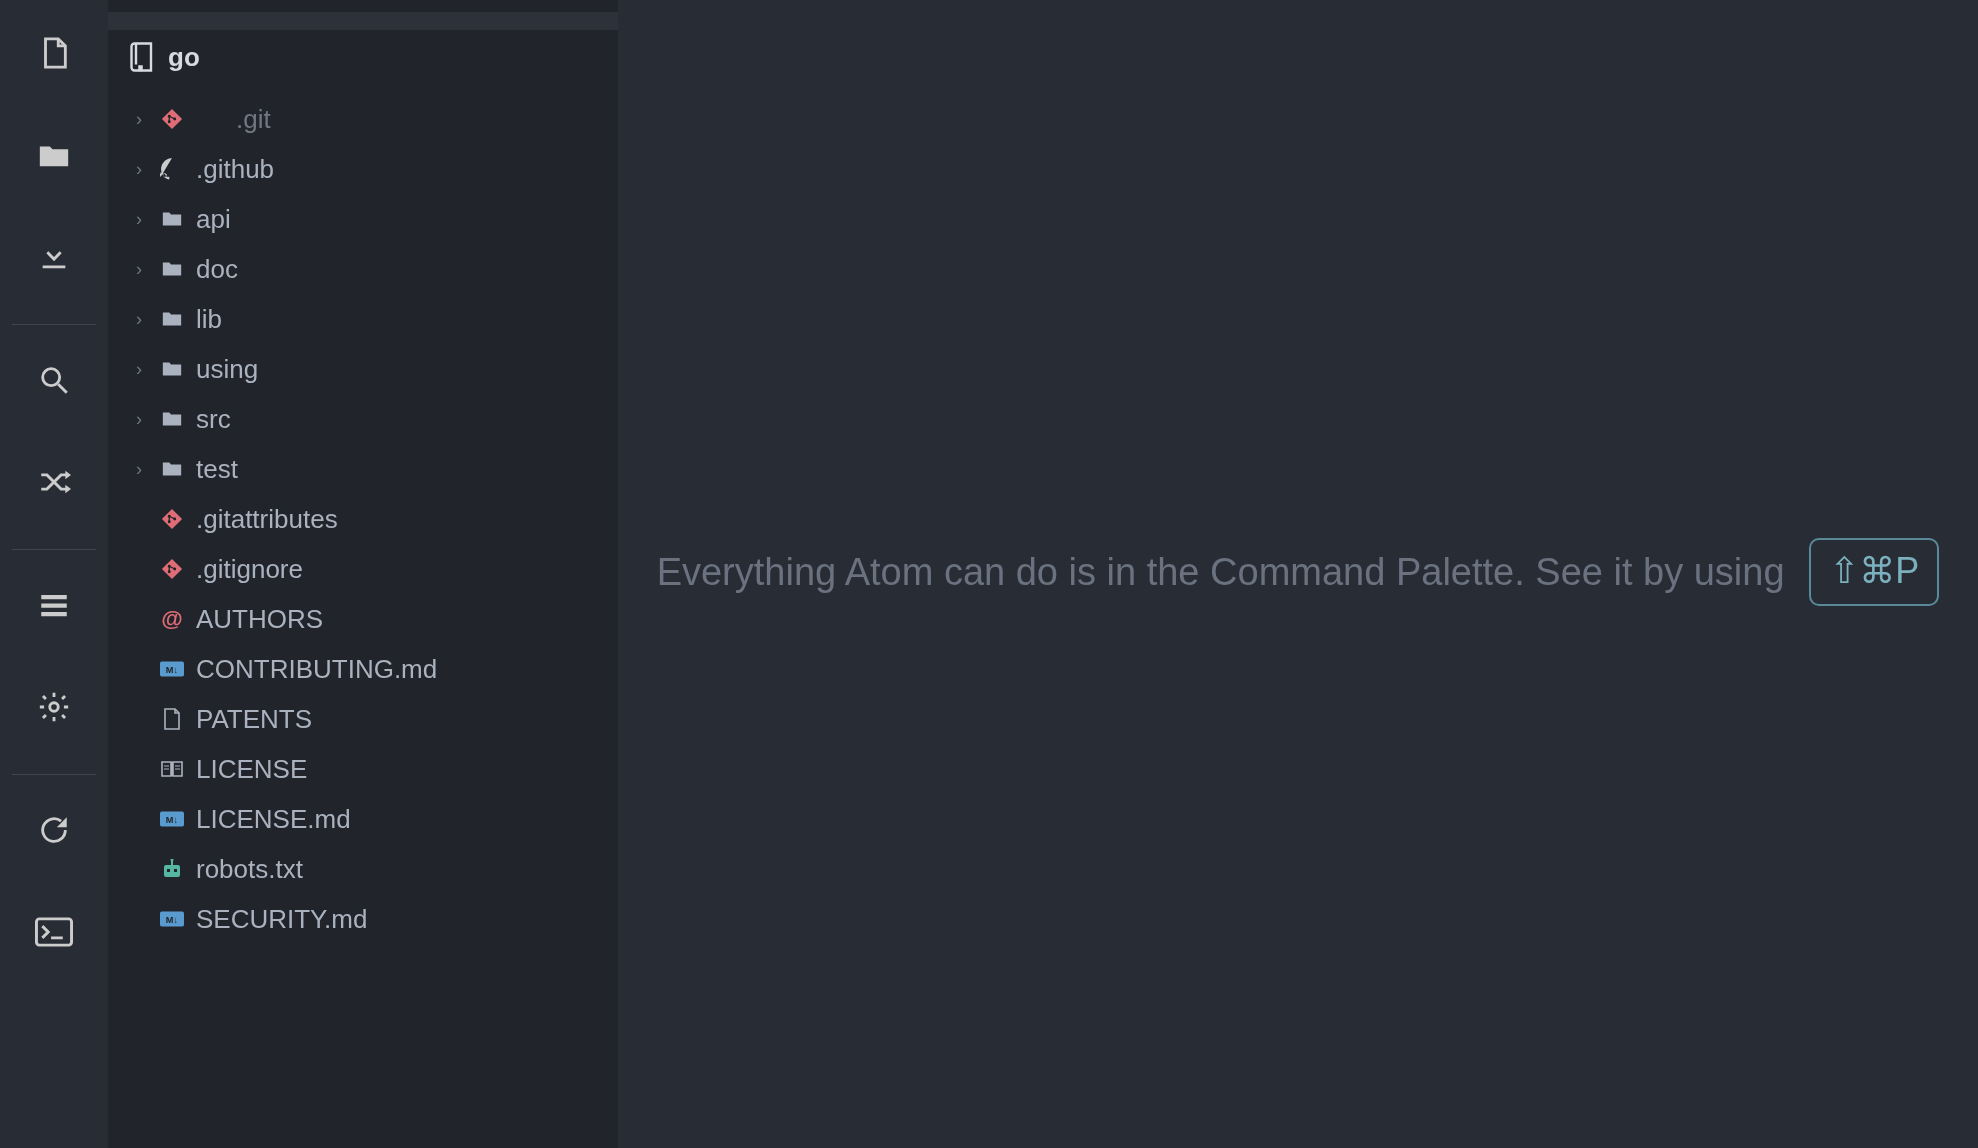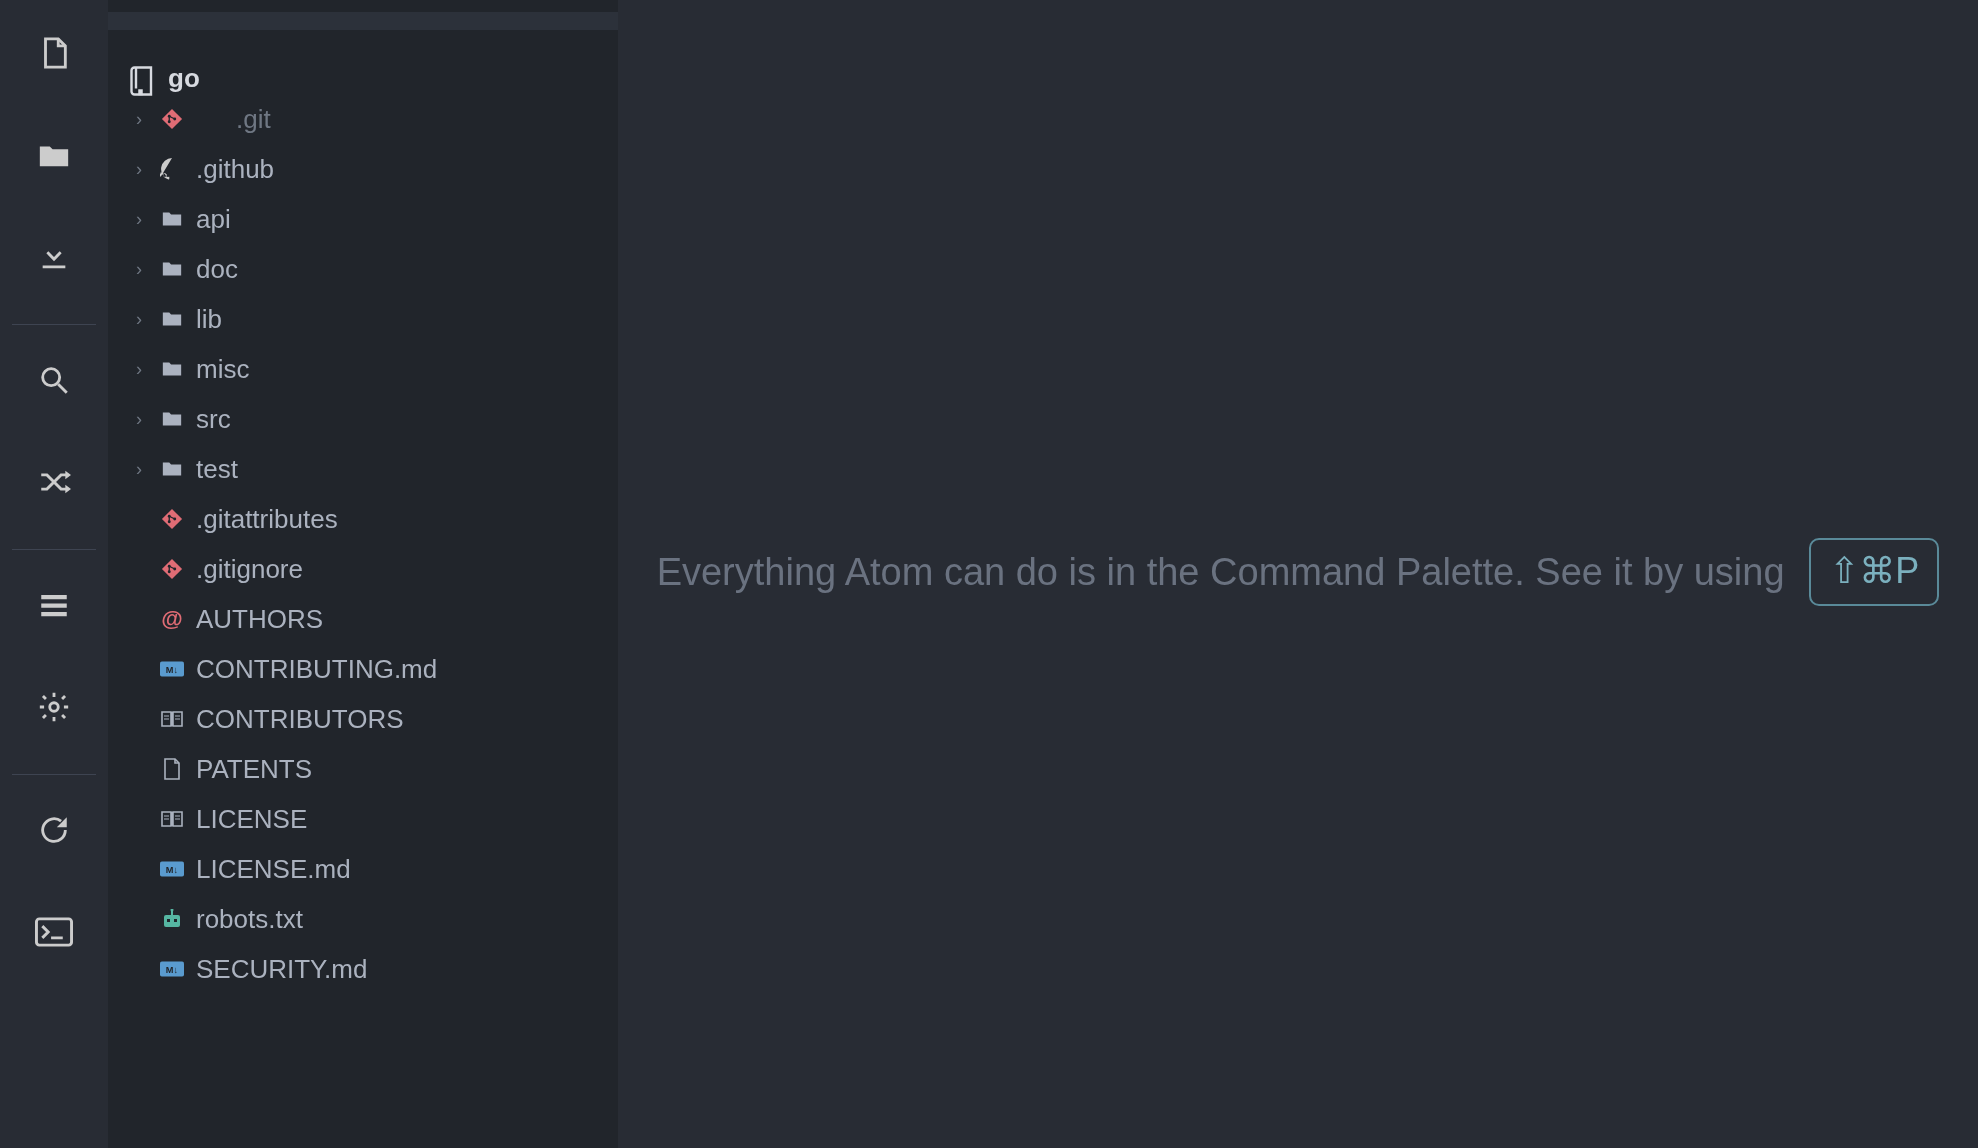--- a/index.html
+++ b/index.html
@@ -51,21 +51,21 @@
     padding-top: 12px;
     overflow: hidden;
   }
   .tab-strip {
     height: 18px;
     background: #2c313a;
     margin-bottom: 12px;
   }
   .tree-root-header {
     display: flex;
-    align-items: flex-end;
+    align-items: flex-start;
     height: 52px;
     padding-left: 22px;
     cursor: pointer;
   }
   .tree-root-header .root-icon { width: 24px; height: 28px; margin-right: 14px; }
   .tree-root-header .root-label { color: #d7dae0; font-weight: 700; font-size: 26px; }
 
   .tree-item {
     display: flex;
     align-items: center;
@@ -278,21 +278,21 @@
         </span>
         <span class="entry-label lbl-norm">lib</span>
       </div>
       <div class="tree-item folder">
         <span class="chevron">›</span>
         <span class="entry-icon">
           <svg viewBox="0 0 24 24" width="22" height="22">
             <path fill="#abb2bf" d="M2 5h7l2 2h11v12H2z"></path>
           </svg>
         </span>
-        <span class="entry-label lbl-norm">misc</span>
+        <span class="entry-label lbl-norm">using</span>
       </div>
       <div class="tree-item folder">
         <span class="chevron">›</span>
         <span class="entry-icon">
           <svg viewBox="0 0 24 24" width="22" height="22">
             <path fill="#abb2bf" d="M2 5h7l2 2h11v12H2z"></path>
           </svg>
         </span>
         <span class="entry-label lbl-norm">src</span>
       </div>
@@ -340,55 +340,42 @@
       </div>
       <div class="tree-item file">
         <span class="chevron">›</span>
         <span class="entry-icon">
           <svg viewBox="0 0 26 16" width="24" height="16">
             <rect x="0" y="0" width="26" height="16" rx="2" fill="#5a9bcf"></rect>
             <text x="13" y="12" text-anchor="middle" font-size="10" font-weight="700" fill="#21252b" font-family="sans-serif">M↓</text>
           </svg>
         </span>
         <span class="entry-label lbl-norm">CONTRIBUTING.md</span>
+      </div>
+      <div class="tree-item file">
+        <span class="chevron">›</span>
+        <span class="entry-icon">
+          <svg viewBox="0 0 18 22" width="18" height="22">
+            <path fill="none" stroke="#abb2bf" stroke-width="1.6" d="M2 1h10l4 4v16H2z"></path>
+            <path fill="none" stroke="#abb2bf" stroke-width="1.6" d="M12 1v4h4"></path>
+          </svg>
+        </span>
+        <span class="entry-label lbl-norm">PATENTS</span>
       </div>
       <div class="tree-item file">
         <span class="chevron">›</span>
         <span class="entry-icon">
           <svg viewBox="0 0 24 18" width="24" height="18">
             <path fill="none" stroke="#abb2bf" stroke-width="1.6" d="M2 2h9v14H2zM13 2h9v14h-9zM12 2v14"></path>
             <line x1="4" y1="6" x2="9" y2="6" stroke="#abb2bf"></line>
             <line x1="4" y1="9" x2="9" y2="9" stroke="#abb2bf"></line>
             <line x1="15" y1="6" x2="20" y2="6" stroke="#abb2bf"></line>
             <line x1="15" y1="9" x2="20" y2="9" stroke="#abb2bf"></line>
           </svg>
         </span>
-        <span class="entry-label lbl-norm">CONTRIBUTORS</span>
-      </div>
-      <div class="tree-item file">
-        <span class="chevron">›</span>
-        <span class="entry-icon">
-          <svg viewBox="0 0 18 22" width="18" height="22">
-            <path fill="none" stroke="#abb2bf" stroke-width="1.6" d="M2 1h10l4 4v16H2z"></path>
-            <path fill="none" stroke="#abb2bf" stroke-width="1.6" d="M12 1v4h4"></path>
-          </svg>
-        </span>
-        <span class="entry-label lbl-norm">PATENTS</span>
-      </div>
-      <div class="tree-item file">
-        <span class="chevron">›</span>
-        <span class="entry-icon">
-          <svg viewBox="0 0 24 18" width="24" height="18">
-            <path fill="none" stroke="#abb2bf" stroke-width="1.6" d="M2 2h9v14H2zM13 2h9v14h-9zM12 2v14"></path>
-            <line x1="4" y1="6" x2="9" y2="6" stroke="#abb2bf"></line>
-            <line x1="4" y1="9" x2="9" y2="9" stroke="#abb2bf"></line>
-            <line x1="15" y1="6" x2="20" y2="6" stroke="#abb2bf"></line>
-            <line x1="15" y1="9" x2="20" y2="9" stroke="#abb2bf"></line>
-          </svg>
-        </span>
         <span class="entry-label lbl-norm">LICENSE</span>
       </div>
       <div class="tree-item file">
         <span class="chevron">›</span>
         <span class="entry-icon">
           <svg viewBox="0 0 26 16" width="24" height="16">
             <rect x="0" y="0" width="26" height="16" rx="2" fill="#5a9bcf"></rect>
             <text x="13" y="12" text-anchor="middle" font-size="10" font-weight="700" fill="#21252b" font-family="sans-serif">M↓</text>
           </svg>
         </span>

